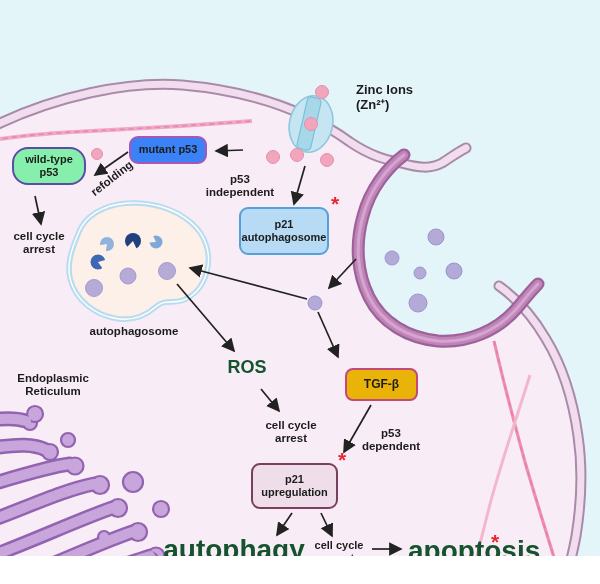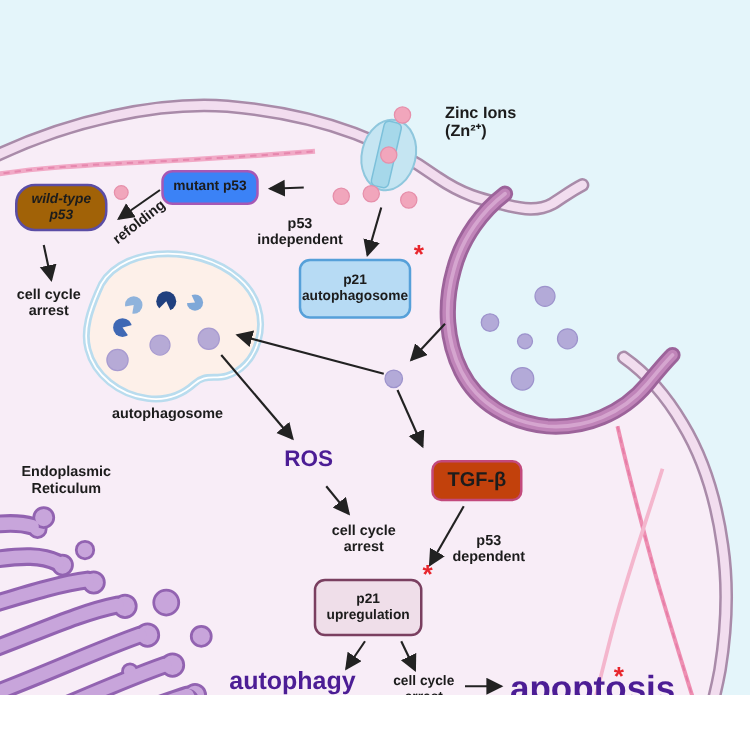--- a/index.html
+++ b/index.html
@@ -13,21 +13,21 @@
     position:absolute;font-weight:bold;color:#1c1c1c;
     line-height:1.15;white-space:nowrap;
   }
   .ctr{transform:translateX(-50%);text-align:center;}
   .node{
     position:absolute;display:flex;flex-direction:column;
     align-items:center;justify-content:center;
     font-weight:bold;color:#1c1c1c;text-align:center;line-height:1.2;
     box-sizing:border-box;
   }
-  .blue{color:#4c1d95;}
+  .blue{color:#14532d;}
   .ast{
     position:absolute;color:#e8262d;font-weight:bold;font-size:21px;line-height:1;
   }
 </style>
 </head>
 <body>
 
 <div class="stage">
 
 <svg width="600" height="584" viewBox="0 0 600 584">
@@ -159,21 +159,21 @@
 
 <div class="lbl" style="left:356px;top:83px;font-size:13px;">
   <div>Zinc Ions</div>
   <div>(Zn²⁺)</div>
 </div>
 
 <div class="node" style="left:129px;top:136px;width:78px;height:28px;font-size:11px;border:2.5px solid #a558b5;border-radius:9px;background:#3b82f6;">
   <span>mutant p53</span>
 </div>
 
-<div class="node" style="left:12px;top:147px;width:74px;height:38px;font-size:11px;border:2.5px solid #5b4da5;border-radius:16px;background:#a16207;font-style:italic;">
+<div class="node" style="left:12px;top:147px;width:74px;height:38px;font-size:11px;border:2.5px solid #5b4da5;border-radius:16px;background:#86efac;">
   <span>wild-type</span>
   <span>p53</span>
 </div>
 
 <div class="lbl" style="left:74px;top:172px;width:76px;font-size:11.5px;text-align:center;transform:rotate(-38deg);">refolding</div>
 
 <div class="lbl ctr" style="left:39px;top:230px;font-size:11.5px;">
   <div>cell cycle</div>
   <div>arrest</div>
 </div>
@@ -192,41 +192,41 @@
 <div class="lbl ctr" style="left:134px;top:325px;font-size:11.5px;">autophagosome</div>
 
 
 <div class="lbl ctr" style="left:53px;top:372px;font-size:11.5px;">
   <div>Endoplasmic</div>
   <div>Reticulum</div>
 </div>
 
 <div class="lbl ctr blue" style="left:247px;top:357px;font-size:18px;">ROS</div>
 
-<div class="node" style="left:345px;top:368px;width:73px;height:33px;font-size:16px;border:2.5px solid #c2497c;border-radius:8px;background:#c2410c;">
+<div class="node" style="left:345px;top:368px;width:73px;height:33px;font-size:12px;border:2.5px solid #c2497c;border-radius:8px;background:#eab308;">
   <span>TGF-β</span>
 </div>
 
 <div class="lbl ctr" style="left:291px;top:419px;font-size:11.5px;">
   <div>cell cycle</div>
   <div>arrest</div>
 </div>
 
 <div class="lbl ctr" style="left:391px;top:427px;font-size:11.5px;">
   <div>p53</div>
   <div>dependent</div>
 </div>
 
 <div class="node" style="left:251px;top:463px;width:87px;height:46px;font-size:11px;border:2.5px solid #7a3f60;border-radius:9px;background:#efdee9;">
   <span>p21</span>
   <span>upregulation</span>
 </div>
 <span class="ast" style="left:338px;top:449px;">*</span>
 
-<div class="lbl ctr blue" style="left:234px;top:534px;font-size:20px;">autophagy</div>
+<div class="lbl ctr blue" style="left:234px;top:534px;font-size:28px;">autophagy</div>
 
 <div class="lbl ctr" style="left:339px;top:539px;font-size:11px;">
   <div>cell cycle</div>
   <div>arrest</div>
 </div>
 
 <div class="lbl blue" style="left:408px;top:535px;font-size:28px;">apoptosis</div>
 <span class="ast" style="left:491px;top:531px;">*</span>
 
 </div>

